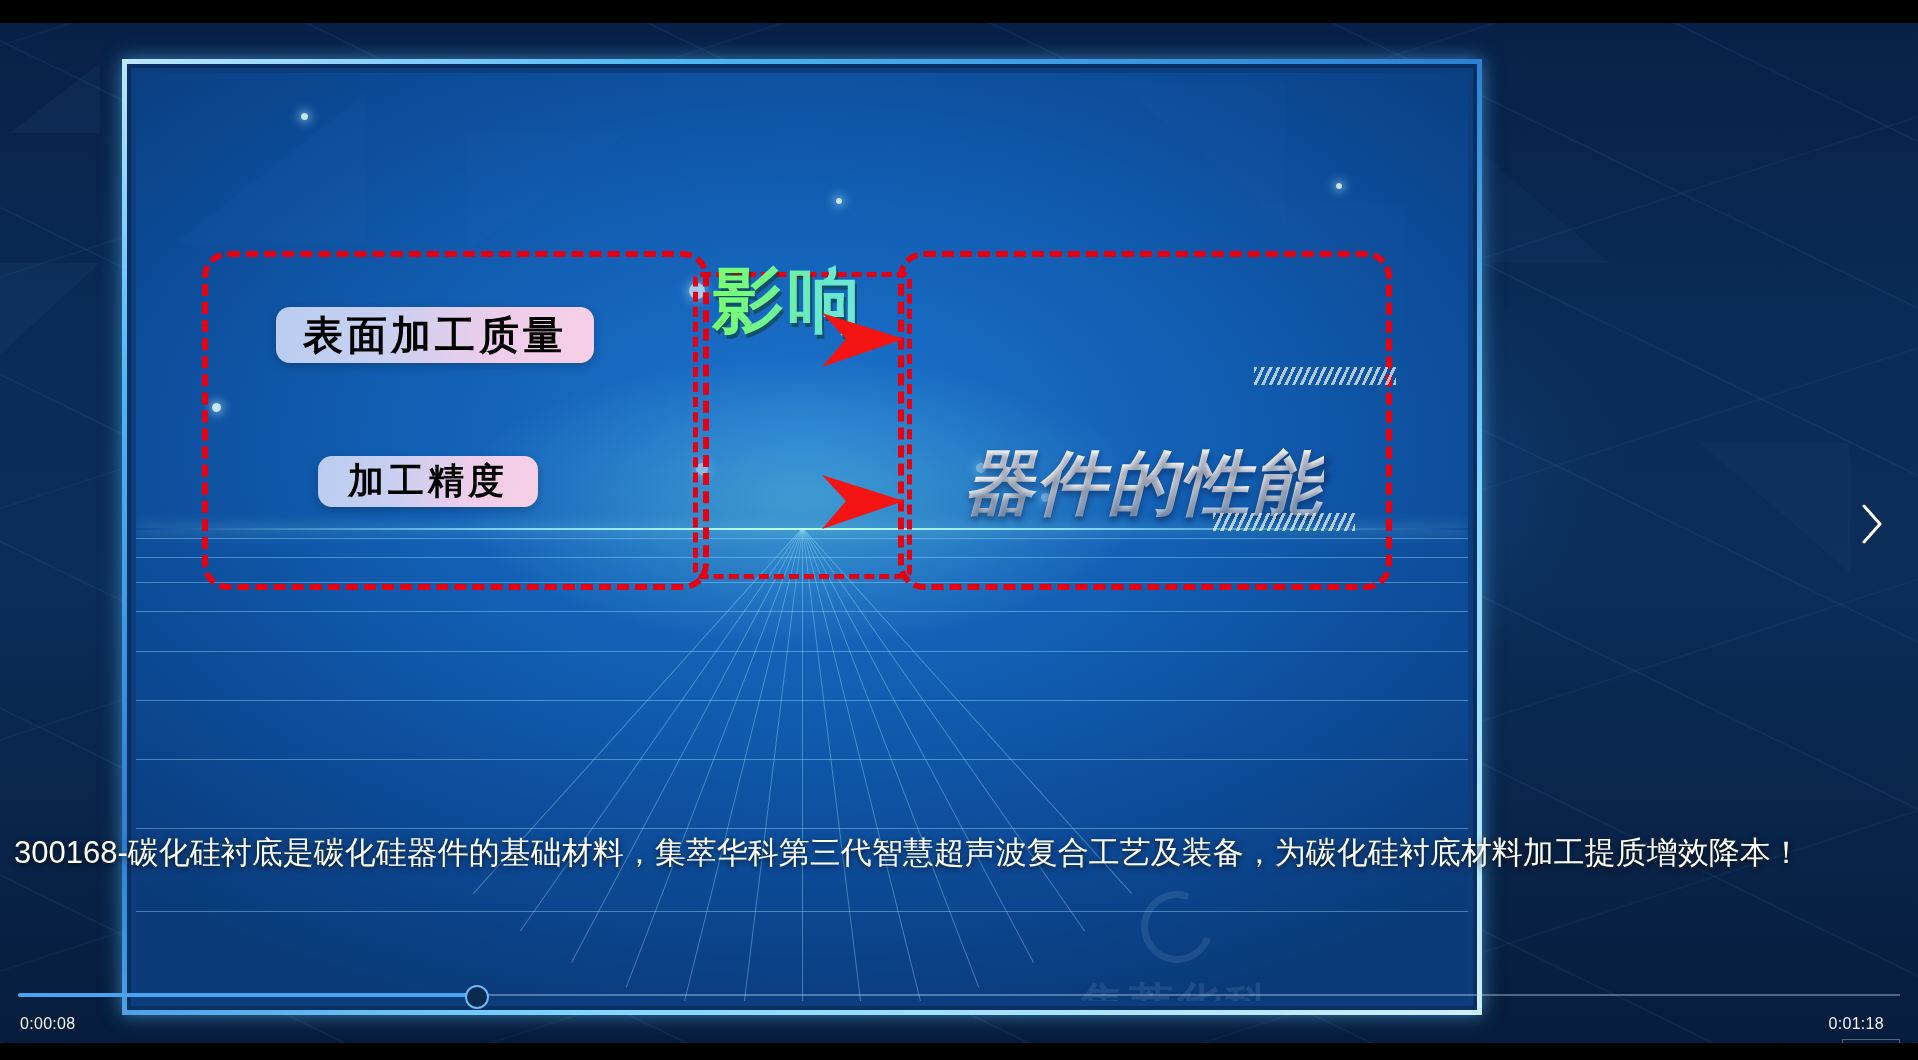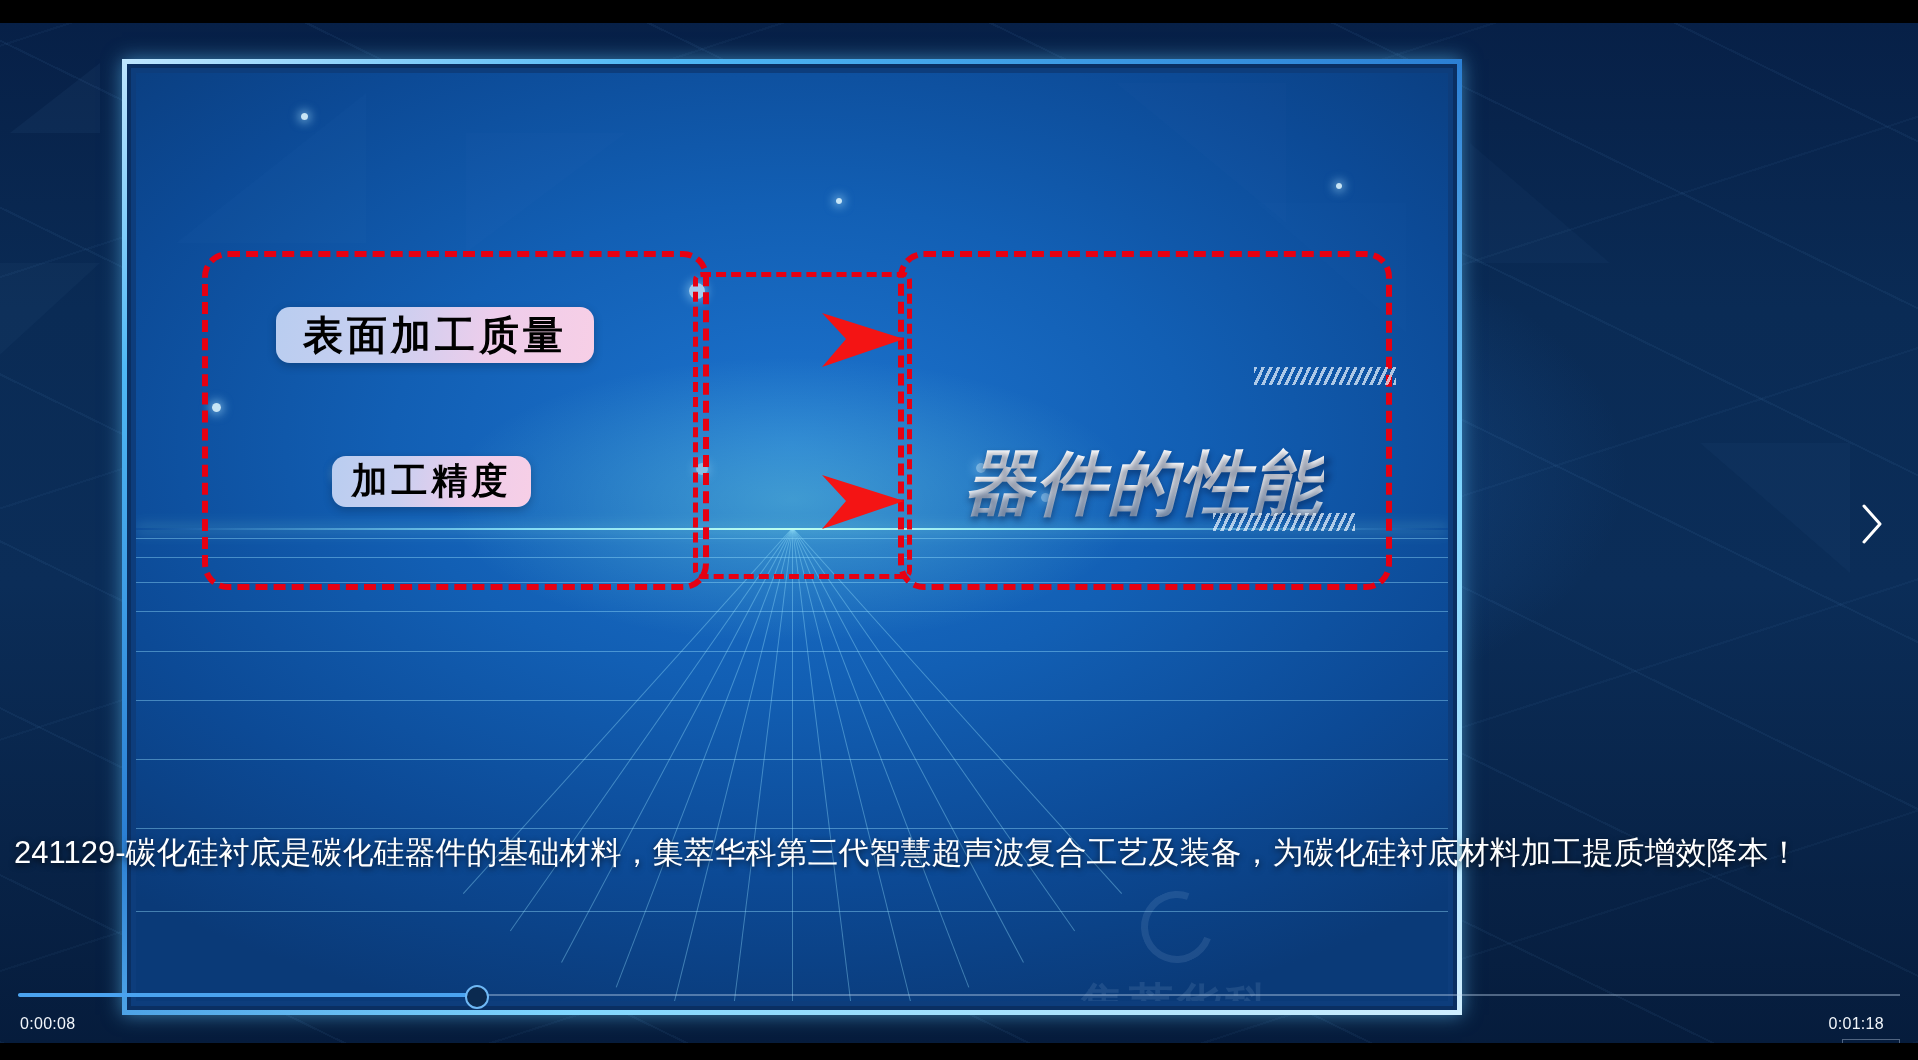--- a/index.html
+++ b/index.html
@@ -28,21 +28,21 @@
   
   .poly{position:absolute;width:0;height:0;opacity:.5;}
 
   
   #frame{position:absolute;left:122px;top:36px;width:1330px;height:946px;
          border:5px solid transparent;
          background:
            linear-gradient(#0d3d7c,#0d3d7c) padding-box,
            linear-gradient(150deg,#bfe6ff 0%,#4fb8f5 18%,#2b7fd4 45%,#7fd6ff 70%,#cfeeff 100%) border-box;
          box-shadow:0 0 18px rgba(100,200,255,.55), inset 0 0 0 4px rgba(10,45,95,.9);
-         overflow:hidden;}
+         overflow:hidden;padding-left:20px;}
 
   
   #slide{position:absolute;left:9px;top:9px;right:9px;bottom:9px;overflow:hidden;
          background:
            radial-gradient(ellipse 560px 230px at 50% 46%, rgba(150,255,230,.30) 0%, rgba(40,140,230,0) 62%),
            radial-gradient(ellipse 1000px 600px at 50% 40%, #1d74cf 0%, #125fb4 40%, #0c4a96 72%, #0a3a78 100%);}
 
   
   .floor{position:absolute;left:-30%;right:-30%;top:49%;bottom:-2%;overflow:hidden;}
   .floor .h{position:absolute;left:0;right:0;height:1px;background:rgba(150,225,255,.42);}
@@ -192,24 +192,27 @@
         <div class="dashbox" style="left:66px;top:178px;width:495px;height:327px;"></div>
 
         <div class="dashbox mid" style="left:557px;top:199px;width:209px;height:297px;"></div>
 
         <div class="dashbox" style="left:762px;top:178px;width:482px;height:327px;"></div>
 
         <div class="pill" style="left:140px;top:234px;width:318px;height:56px;font-size:40px;">
           <span>表面加工质量</span>
         </div>
 
-        <div class="pill" style="left:196px;top:383px;width:199px;height:51px;font-size:36px;">
+        <div class="pill" style="left:182px;top:383px;width:220px;height:51px;font-size:36px;">
           <span>加工精度</span>
         </div>
 
+        <div id="influence" style="left:576px;top:180px;font-size:72px;">
+          <span>影响</span>
+        </div>
 
         <svg style="position:absolute;left:684px;top:236px;" width="86" height="62" viewBox="0 0 86 62">
           <path d="M2 4 L84 30 L2 58 L26 30 Z" fill="#f41414"></path>
         </svg>
         <svg style="position:absolute;left:684px;top:398px;" width="86" height="62" viewBox="0 0 86 62">
           <path d="M2 4 L84 30 L2 58 L26 30 Z" fill="#f41414"></path>
         </svg>
 
         <div class="underbar" style="left:1118px;top:294px;width:142px;"></div>
 
@@ -225,21 +228,21 @@
 
       </div>
     </div>
 
     <div id="next-chevron">
       <svg width="24" height="42" viewBox="0 0 24 42">
         <polyline points="4,3 20,21 4,39" fill="none" stroke="#ffffff" stroke-width="3" stroke-linecap="round" stroke-linejoin="round"></polyline>
       </svg>
     </div>
 
-    <div id="subtitle">241129-碳化硅衬底是碳化硅器件的基础材料，集萃华科第三代智慧超声波复合工艺及装备，为碳化硅衬底材料加工提质增效降本！</div>
+    <div id="subtitle">300168-碳化硅衬底是碳化硅器件的基础材料，集萃华科第三代智慧超声波复合工艺及装备，为碳化硅衬底材料加工提质增效降本！</div>
 
     <div id="controls">
 
       <div id="seek">
         <div class="track"></div>
         <div class="fill" style="width: 24.3%;"></div>
         <div class="thumb" style="left: 24.3%;"></div>
       </div>
 
       <div class="time" id="time-current">0:00:08</div>

